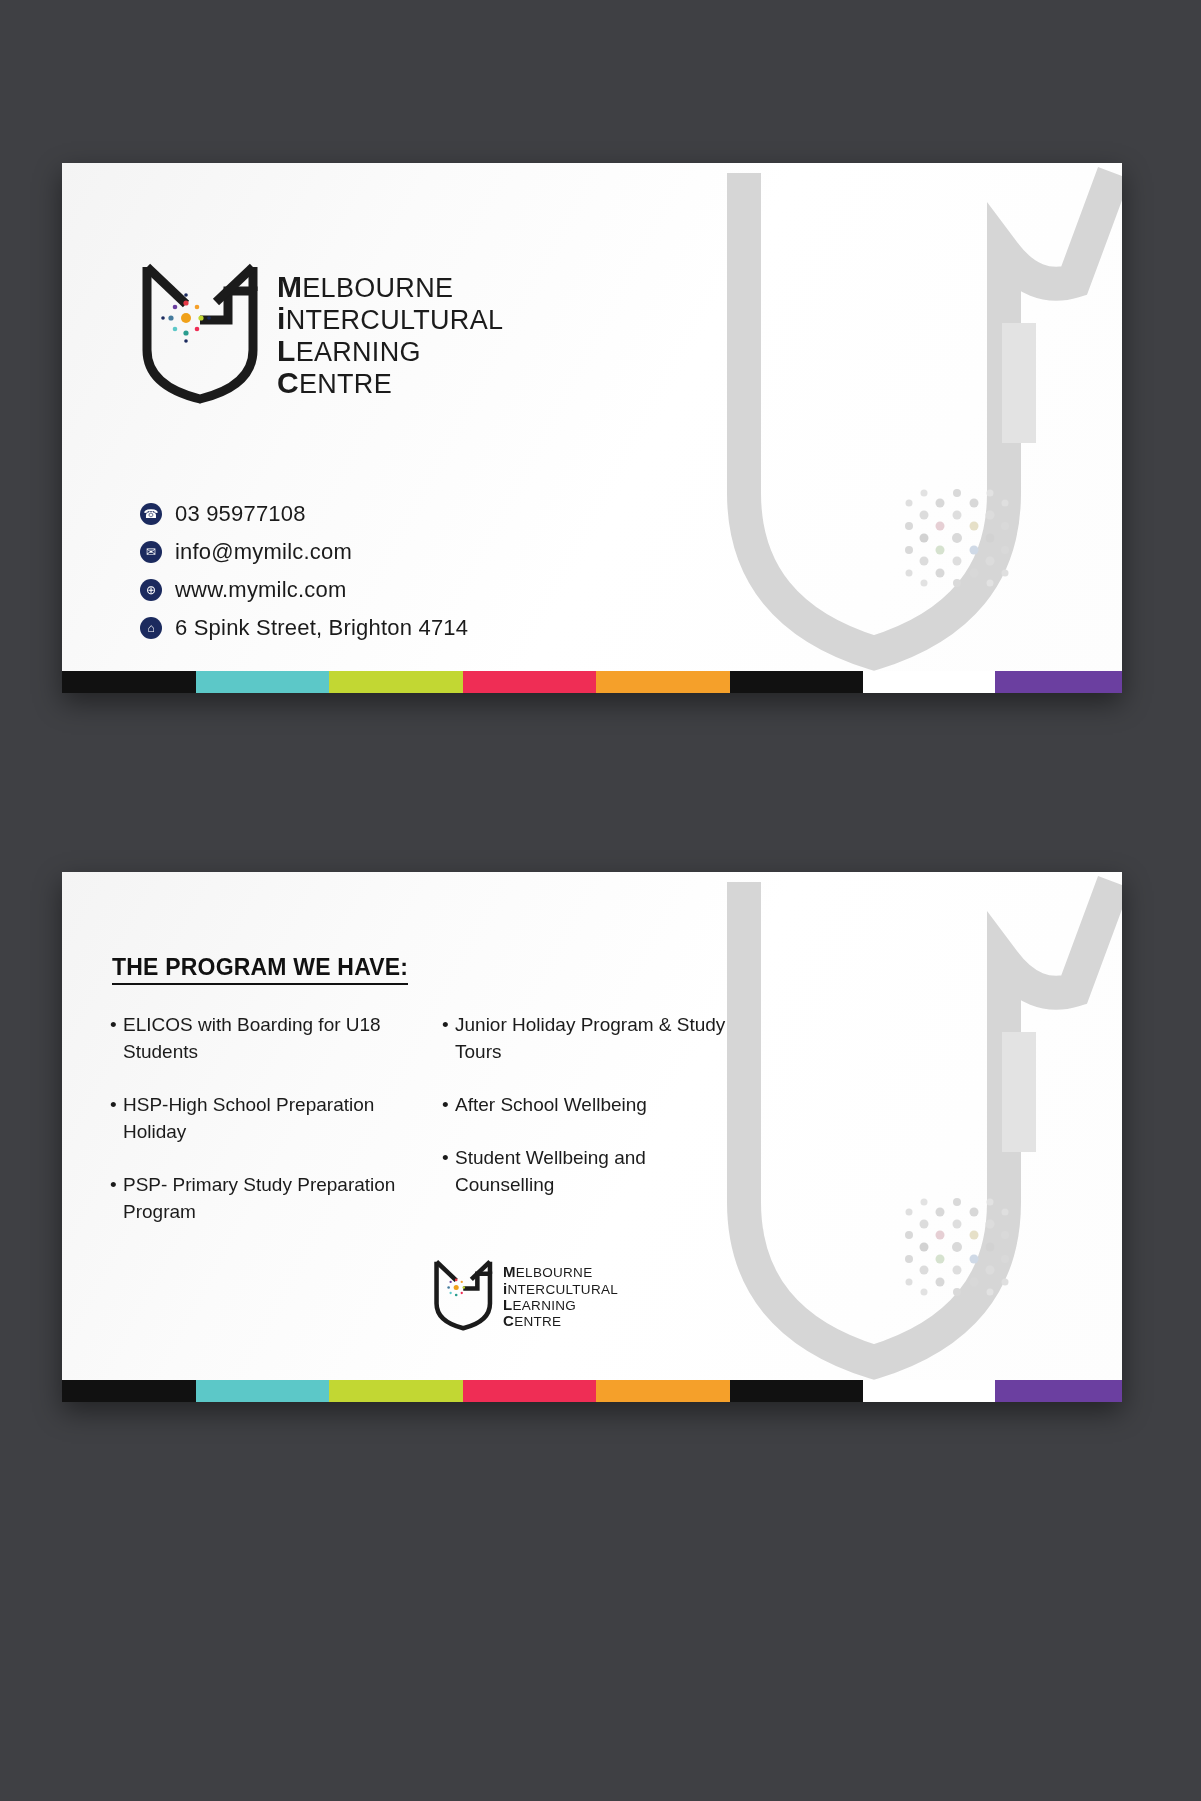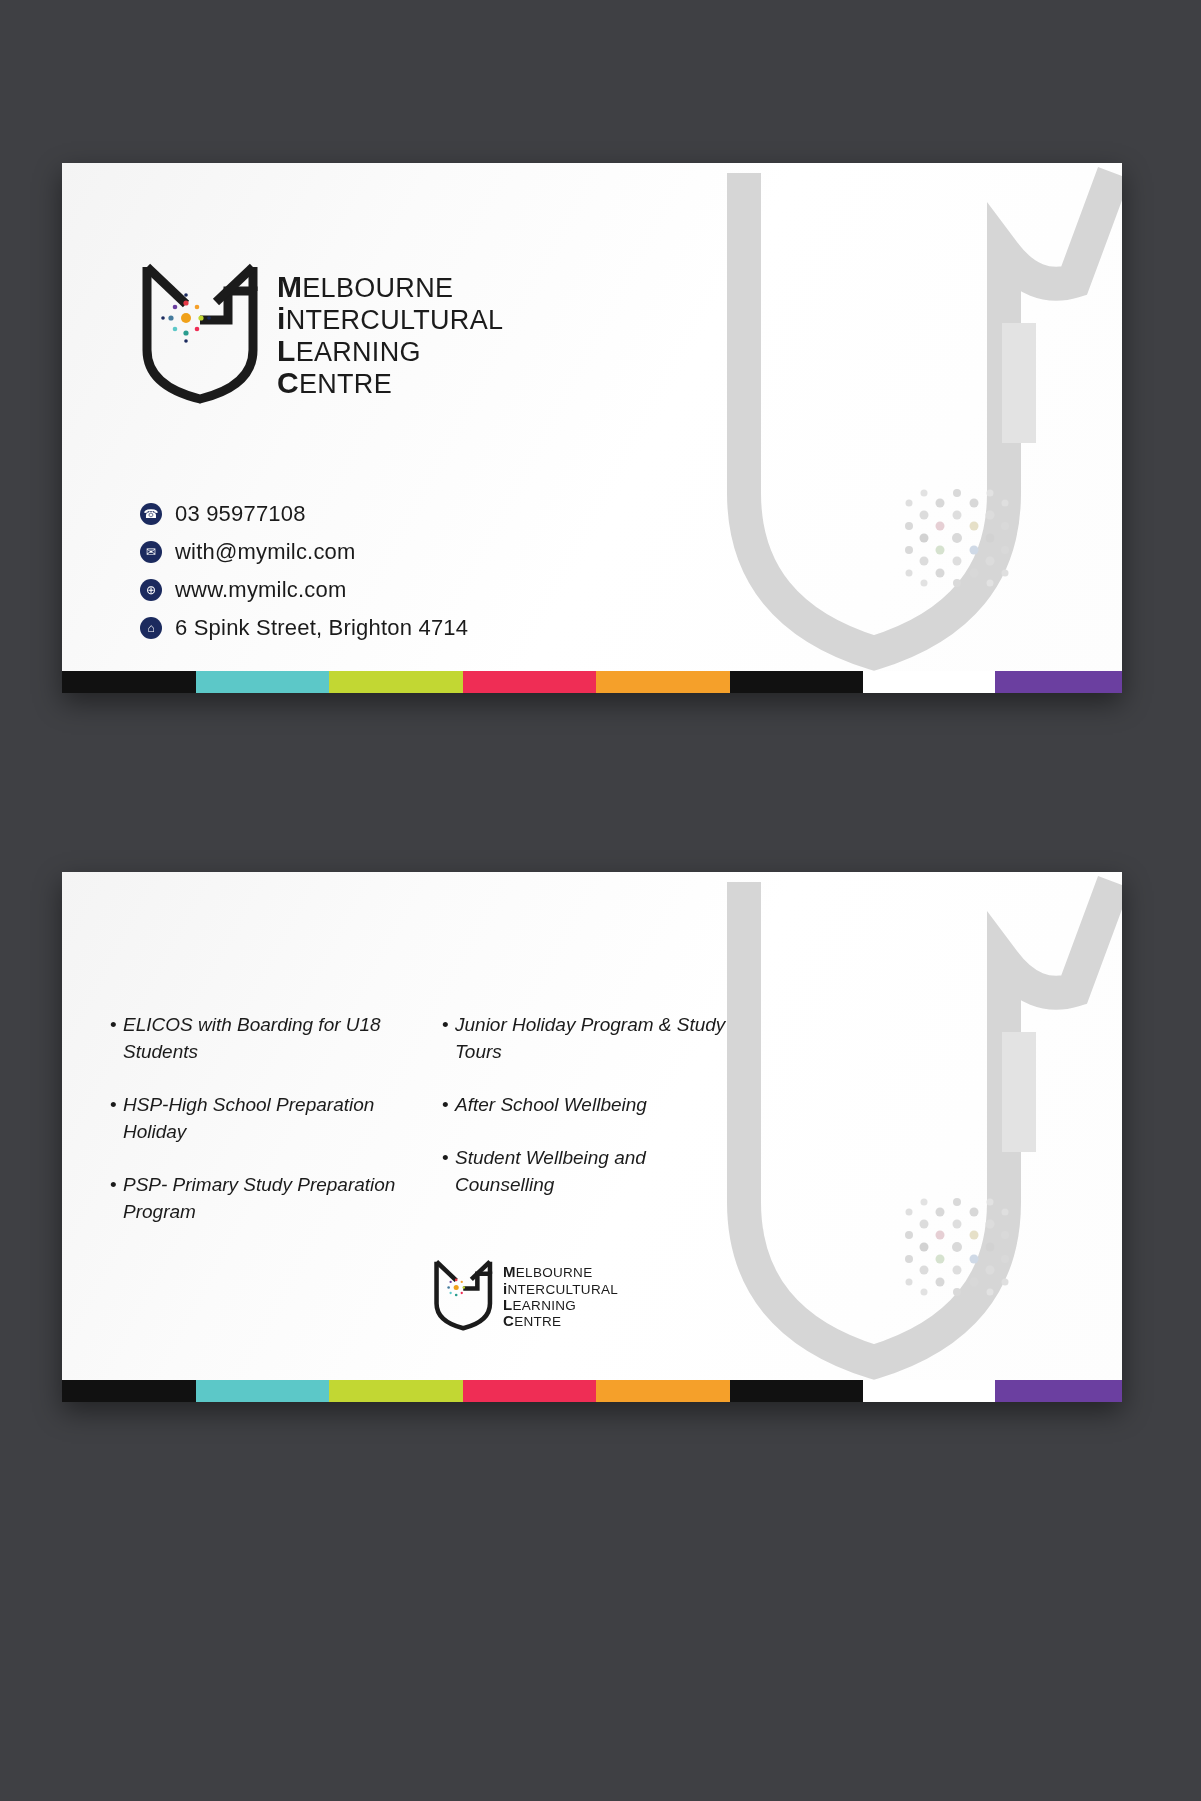--- a/index.html
+++ b/index.html
@@ -153,21 +153,21 @@
     line-height: 1.42;
     color: #1b1b1b;
     margin-bottom: 26px;
   }
   .program-bullet {
     flex: none;
     width: 13px;
     font-size: 19px;
     line-height: 1.42;
   }
-  .program-text { flex: 1; font-style: italic; }
+  .program-text { flex: 1; }
 </style>
 </head>
 <body>
 
 <div class="stage">
 
   <div class="card" id="card-front">
     <div class="card-surface"></div>
 
     <div class="deco">
@@ -257,21 +257,21 @@
       </span>
     </div>
 
     <div class="contact-list">
       <div class="contact-row">
         <span class="contact-icon">☎</span>
         <span class="contact-text">03 95977108</span>
       </div>
       <div class="contact-row">
         <span class="contact-icon">✉</span>
-        <span class="contact-text">with@mymilc.com</span>
+        <span class="contact-text">info@mymilc.com</span>
       </div>
       <div class="contact-row">
         <span class="contact-icon">⊕</span>
         <span class="contact-text">www.mymilc.com</span>
       </div>
       <div class="contact-row">
         <span class="contact-icon">⌂</span>
         <span class="contact-text">6 Spink Street, Brighton 4714</span>
       </div>
     </div>
@@ -331,20 +331,21 @@
           <circle cx="123" cy="110" r="3.5" fill="#dfdfdf"></circle>
           <circle cx="27" cy="110" r="3.5" fill="#dfdfdf"></circle>
           <circle cx="108" cy="30" r="3.5" fill="#e2e2e2"></circle>
           <circle cx="42" cy="30" r="3.5" fill="#e2e2e2"></circle>
           <circle cx="108" cy="120" r="3.5" fill="#e2e2e2"></circle>
           <circle cx="42" cy="120" r="3.5" fill="#e2e2e2"></circle>
         </g>
       </svg>
     </div>
 
+    <div class="programs-heading">THE PROGRAM WE HAVE:</div>
 
     <div class="programs-cols">
       <div class="programs-col">
         <div class="program-item">
           <span class="program-bullet">•</span>
           <span class="program-text">ELICOS with Boarding for U18 Students</span>
         </div>
         <div class="program-item">
           <span class="program-bullet">•</span>
           <span class="program-text">HSP-High School Preparation Holiday</span>

